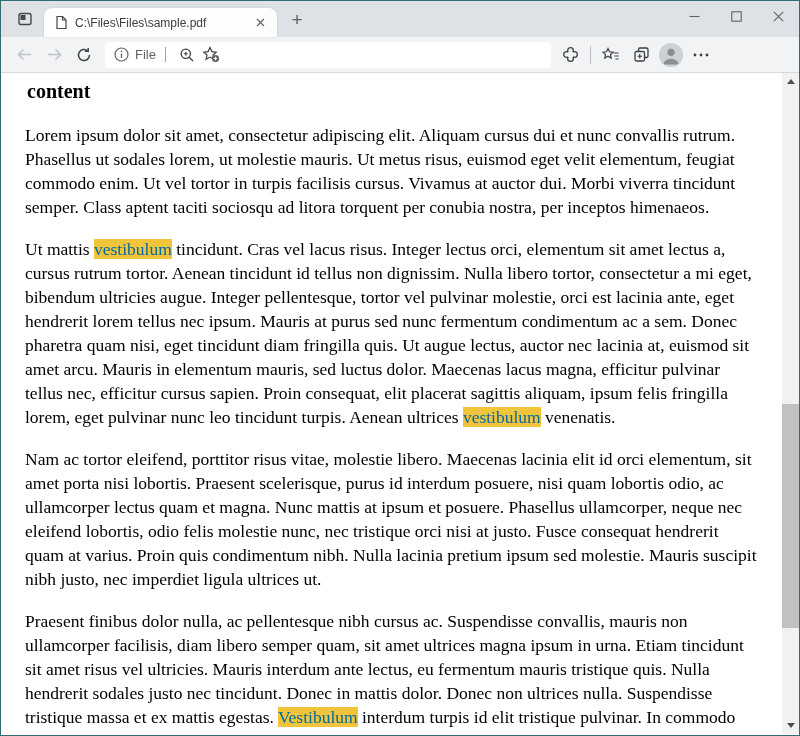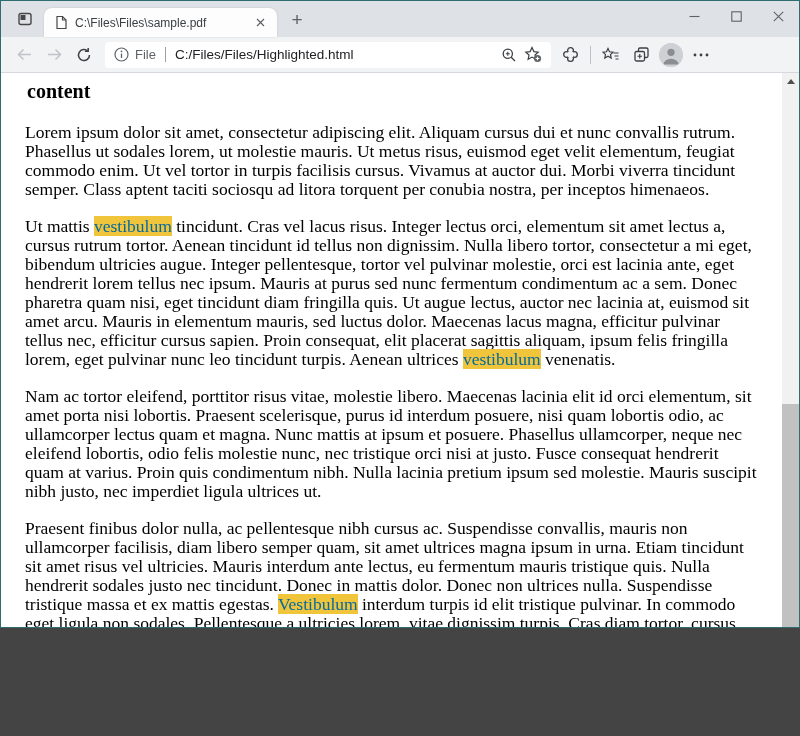--- a/index.html
+++ b/index.html
@@ -1,17 +1,17 @@
 <!DOCTYPE html>
 <html><head>
 <meta charset="utf-8">
 <style>
   html,body{margin:0;padding:0;}
   body{font-family:"Liberation Sans",sans-serif;background:#444;}
-  .window{position:relative;width:800px;height:628px;box-sizing:border-box;
+  .window{position:relative;width:800px;height:736px;box-sizing:border-box;
     border:1px solid #2e6e70;background:#fff;overflow:hidden;}
   
   .tabbar{position:relative;height:36px;background:#dee1e6;display:flex;align-items:flex-end;}
   .tab-actions-btn{width:26px;height:26px;margin:0 6px 5px 11px;display:flex;align-items:center;justify-content:center;border-radius:4px;}
   .tab{position:relative;display:flex;align-items:center;gap:7px;width:215px;height:29px;
     background:#fdfdfe;border-radius:8px 8px 0 0;padding:0 8px 0 10px;box-shadow:0 0 2px rgba(0,0,0,.15);}
   .tab .doc-ic{flex:0 0 auto;display:flex;}
   .tab-title{flex:1 1 auto;font-size:12px;color:#3c4043;white-space:nowrap;overflow:hidden;text-overflow:ellipsis;}
   .tab-close{flex:0 0 auto;width:18px;height:18px;display:flex;align-items:center;justify-content:center;border-radius:4px;}
   .newtab-btn{width:28px;height:28px;margin:0 0 4px 6px;display:flex;align-items:center;justify-content:center;
@@ -27,21 +27,21 @@
   .addr-sep{width:1px;height:15px;background:#9aa0a6;margin:0 9px;}
   .addr-url{font-size:13.5px;color:#202124;white-space:nowrap;overflow:hidden;flex:1 1 auto;}
   .addr-ic{width:24px;height:24px;display:flex;align-items:center;justify-content:center;border-radius:4px;flex:0 0 auto;}
   .tb-sep{width:1px;height:18px;background:#bdc1c6;margin:0 5px;flex:0 0 auto;}
   .avatar{width:24px;height:24px;border-radius:50%;overflow:hidden;display:flex;align-items:center;justify-content:center;background:#cdd0d4;}
   
   .content{position:relative;height:calc(736px - 2px - 73px);background:#fff;overflow:hidden;}
   .doc-body{box-sizing:border-box;width:calc(100% - 17px);padding:0 24px;color:#000;
     font-family:"Liberation Serif",serif;}
   .doc-body h3{font-size:20px;font-weight:bold;margin:7px 0 20px 2px;}
-  .doc-body p{font-size:17.5px;line-height:19px;margin:18px 0;}
+  .doc-body p{font-size:17.5px;line-height:24px;margin:18px 0;}
   .doc-body mark{background:#F0C53C;color:#0369a1;padding:0;}
   
   .scrollbar{position:absolute;top:0;right:0;width:17px;height:100%;background:#f1f1f1;}
   .scroll-arrow{position:absolute;left:0;width:17px;height:17px;display:flex;align-items:center;justify-content:center;}
   .scroll-arrow.up{top:0;} .scroll-arrow.down{bottom:0;}
   .tri-up{width:0;height:0;border-left:4px solid transparent;border-right:4px solid transparent;border-bottom:5px solid #505050;}
   .tri-down{width:0;height:0;border-left:4px solid transparent;border-right:4px solid transparent;border-top:5px solid #505050;}
   .scroll-thumb{position:absolute;left:0;width:17px;top:331px;height:224px;background:#c1c1c1;}
   svg{display:block;}
 </style>
@@ -121,21 +121,20 @@
     <div class="addressbar">
       <span>
         <svg width="15" height="15" viewBox="0 0 15 15">
             <circle cx="7.5" cy="7.5" r="6.5" fill="none" stroke="#5f6368" stroke-width="1.2"></circle>
             <path d="M7.5 6.5 V11" stroke="#5f6368" stroke-width="1.3"></path>
             <circle cx="7.5" cy="4.3" r="0.9" fill="#5f6368"></circle>
           </svg>
       </span>
       <span class="addr-scheme">File</span>
       <span class="addr-sep"></span>
-      <span class="addr-url">C:/Files/Files/Highlighted.html</span>
       <span class="addr-ic">
         <svg width="16" height="16" viewBox="0 0 16 16">
             <circle cx="6.8" cy="6.8" r="4.6" fill="none" stroke="#3c4043" stroke-width="1.3"></circle>
             <path d="M10.2 10.2 L14 14" stroke="#3c4043" stroke-width="1.3"></path>
             <path d="M4.8 6.8 h4 M6.8 4.8 v4" stroke="#3c4043" stroke-width="1.1"></path>
           </svg>
       </span>
       <span class="addr-ic">
         <svg width="18" height="17" viewBox="0 0 18 17">
             <path d="M8 1.5 L9.9 5.6 14.2 6.1 11 9 11.9 13.3 8 11.1 4.1 13.3 5 9 1.8 6.1 6.1 5.6 Z" fill="none" stroke="#3c4043" stroke-width="1.2"></path>

